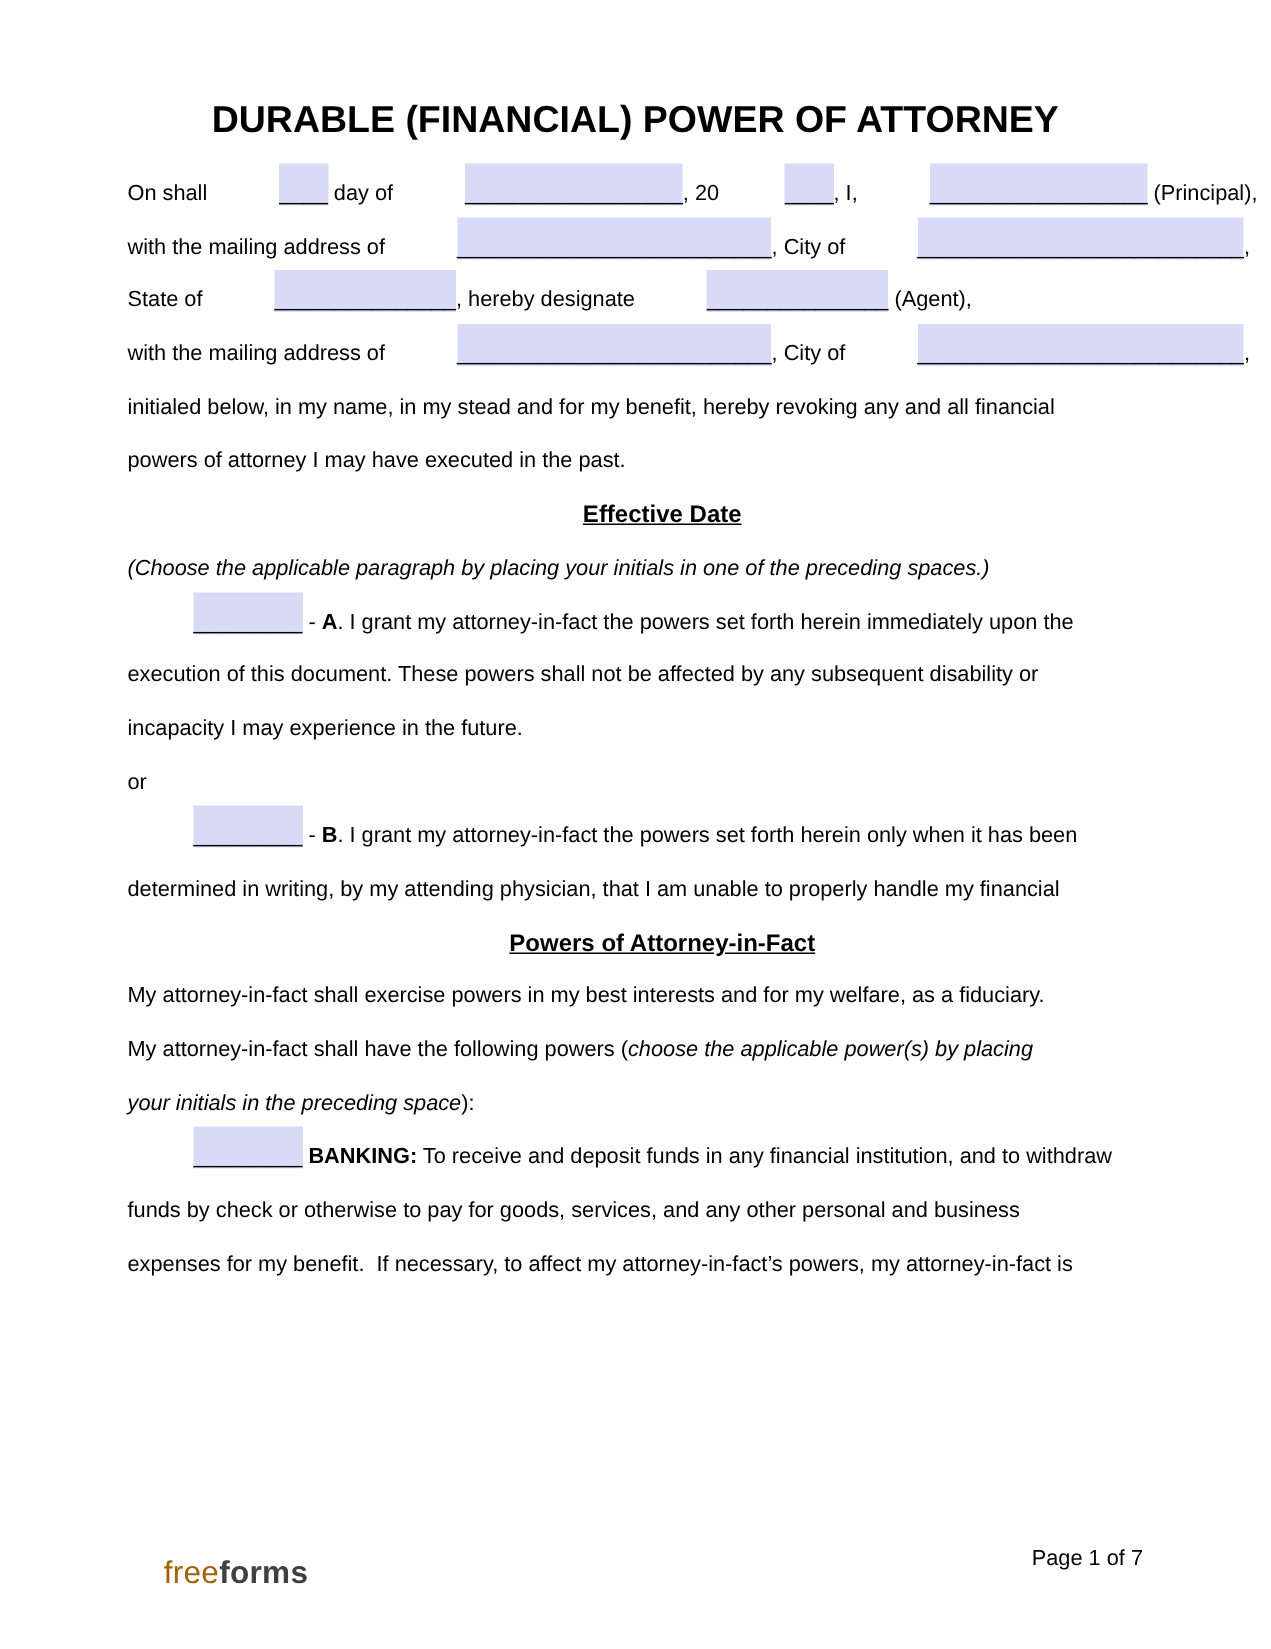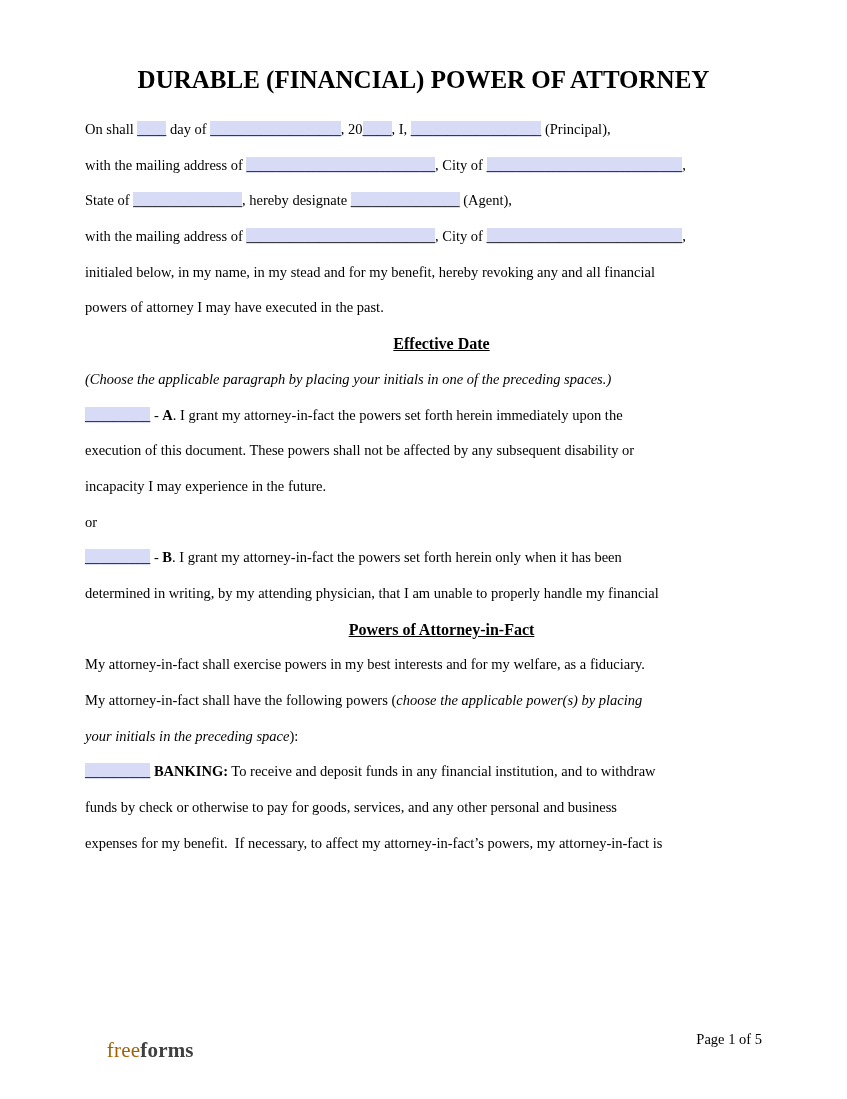--- a/index.html
+++ b/index.html
@@ -5,21 +5,21 @@
   html, body {
     margin: 0;
     padding: 0;
     background: #ffffff;
   }
   .page {
     position: relative;
     width: 847px;
     height: 1099px;
     background: #ffffff;
-    font-family: Liberation Serif, serif;
+    font-family: Liberation Sans, sans-serif;
     color: #000000;
     overflow: hidden;
   }
   .doc-title {
     position: absolute;
     top: 66px;
     left: 0;
     right: 0;
     text-align: center;
     font-size: 25px;
@@ -45,21 +45,22 @@
   .seg-heading {
     font-weight: 700;
     text-decoration: underline;
     font-size: 16px;
     padding-left: 18px;
   }
   .seg-i { font-style: italic; }
   .seg-bold { font-weight: 700; }
   .seg-blank {
     background: #d8dbf6;
-    padding-top: 0;
+    padding-top: 12px;
+    margin-left: 44px;
   }
   .footer-logo {
     position: absolute;
     left: 85px;
     top: 1013px;
     font-size: 21px;
     letter-spacing: 0.2px;
     white-space: pre;
   }
   .logo-free { color: #a16207; font-weight: 400; }
@@ -99,15 +100,15 @@
       <div class="line"><span class="seg seg-i">your initials in the preceding space</span><span class="seg">):</span></div>
       <div class="line"><span class="seg seg-blank">_________</span><span class="seg"> </span><span class="seg seg-bold">BANKING:</span><span class="seg"> To receive and deposit funds in any financial institution, and to withdraw</span></div>
       <div class="line"><span class="seg">funds by check or otherwise to pay for goods, services, and any other personal and business</span></div>
       <div class="line"><span class="seg">expenses for my benefit.  If necessary, to affect my attorney-in-fact’s powers, my attorney-in-fact is</span></div>
     </div>
 
   <div class="footer-logo">
     <span class="logo-free">free</span><span class="logo-forms">forms</span>
   </div>
 
-  <div class="page-num">Page 1 of 5</div>
+  <div class="page-num">Page 1 of 7</div>
 
 </div>
 
 </body></html>

